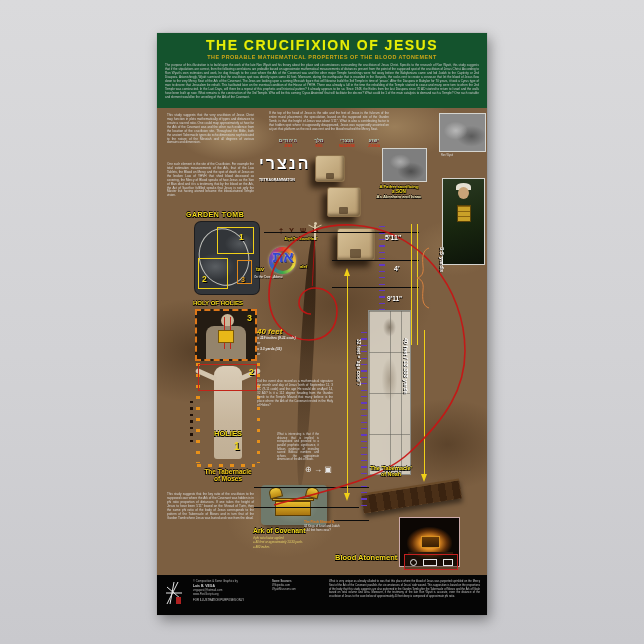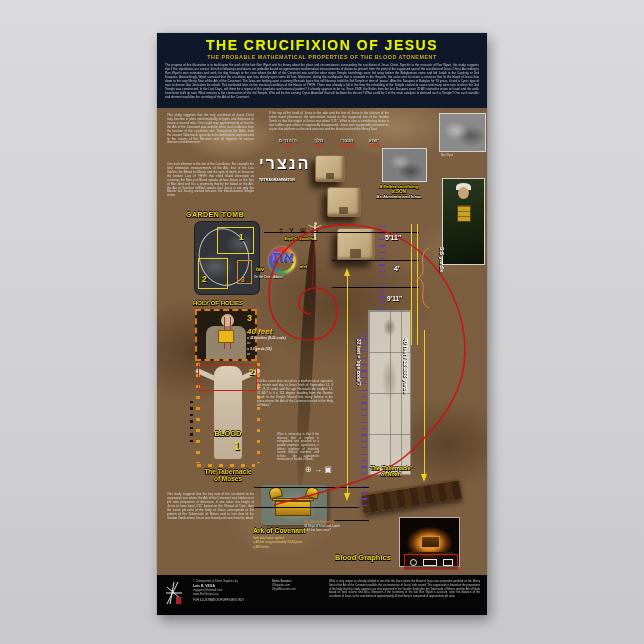--- a/index.html
+++ b/index.html
@@ -2,21 +2,21 @@
 <html><head>
 <meta charset="utf-8">
 <style>
   *{box-sizing:border-box;margin:0;padding:0}
   html,body{width:644px;height:644px;overflow:hidden}
   body{background:linear-gradient(180deg,#dadadc 0%,#d2d2d5 55%,#c9c9cd 100%);font-family:"Liberation Sans",sans-serif}
   #stage{position:relative;width:644px;height:644px}
   #poster{position:absolute;left:157px;top:33px;width:330px;height:582px;background:#060606;box-shadow:3px 5px 12px rgba(0,0,0,.38),0 0 1px #999}
   .abs{position:absolute}
   
-  #hdr{position:absolute;left:0;top:0;width:330px;height:75px;background:#0f172a;z-index:5}
+  #hdr{position:absolute;left:0;top:0;width:330px;height:75px;background:#14532d;z-index:5}
   #title{margin-top:4px;text-align:center;font-size:14px;font-weight:bold;letter-spacing:1.5px;color:#e4ee08;text-shadow:0 0 1px #7a8400}
   #subtitle{margin-top:1px;text-align:center;font-size:5.4px;font-weight:bold;letter-spacing:.5px;color:#cfa816}
   #intro{margin:2.5px 8px 0;font-size:3.05px;line-height:1.32;color:#c9c9c9;text-align:justify}
   
   #main{position:absolute;left:0;top:75px;width:330px;height:467px;overflow:hidden;
     background:
       radial-gradient(70px 35px at 22% 6%, rgba(222,196,148,.40), transparent 70%),
       radial-gradient(90px 45px at 72% 4%, rgba(214,186,136,.34), transparent 70%),
       radial-gradient(110px 75px at 12% 52%, rgba(38,22,8,.42), transparent 70%),
       radial-gradient(130px 85px at 55% 42%, rgba(52,32,14,.38), transparent 72%),
@@ -142,21 +142,21 @@
       <div id="bodyFig">
         <div class="rail" style="left:-1px"></div>
         <div class="rail" style="right:-1px"></div>
         <div id="railB"></div>
         <div id="dots"></div>
         <div id="corpus"></div>
         <div class="arm" style="left:-2px;transform:rotate(24deg)"></div>
         <div class="arm" style="right:-2px;transform:rotate(-24deg)"></div>
         <div id="redbox2"></div>
         <div class="abs num" style="right:5px;top:3px;font-size:9.5px">2</div>
-        <div class="abs yl" style="left:0;top:66px;width:100%;text-align:center;font-size:7.5px">BLOOD</div>
+        <div class="abs yl" style="left:0;top:66px;width:100%;text-align:center;font-size:7.5px">HOLIES</div>
         <div class="abs num" style="left:37px;top:78px;font-size:10px">1</div>
       </div>
 
       <div class="abs" style="left:34px;top:360px;width:74px;text-align:center;z-index:30">
         <div class="yl" style="font-size:6.5px;color:#f0c81c">The Tabernacle</div>
         <div class="yl" style="font-size:6.5px;color:#f0c81c">of Moses</div>
       </div>
 
       <p class="abs j f3" style="left:10px;top:385px;width:87px">This study suggests that the key ratio of the crucifixion to the supposed cave where the Ark of the Covenant was hidden is in phi ratio proportion of distances. If one takes the height of Jesus to have been 5'11" based on the Shroud of Turin, then the same phi ratio of the body of Jesus corresponds to the pattern of the Tabernacle of Moses and in turn that of the Garden Tomb where Jesus was buried and rose from the dead.</p>
 
@@ -231,21 +231,21 @@
 
       <div class="abs wm" style="left:228px;top:126px;font-size:7px;z-index:30">5'11"</div>
       <div class="abs wm" style="left:237px;top:157px;font-size:7px;z-index:30">4'</div>
       <div class="abs wm" style="left:230px;top:187px;font-size:6.5px;z-index:30">9'11"</div>
       <div class="rot wm" style="left:288px;top:139px;font-size:5.8px;z-index:30">3.3 yards</div>
 
       <div id="grid"></div>
       <div class="rot wm" style="left:204px;top:231px;font-size:4.8px;z-index:30">32 feet = 'age code'?</div>
       <div class="rot wm" style="left:252px;top:230px;font-size:5.6px;z-index:30">40 feet / 13.333 yards</div>
 
-      <div class="abs" style="left:90px;top:219px;width:78px;z-index:30">
+      <div class="abs" style="left:100px;top:219px;width:78px;z-index:30">
         <div style="font-size:8px;font-weight:bold;font-style:italic;color:#f0c81c;text-shadow:.7px .7px 0 #000">40 feet</div>
         <div style="font-size:3.4px;font-style:italic;color:#e9e9e9;line-height:1.6;font-weight:bold">= 119 inches (9-11 code)</div>
         <div style="font-size:3.4px;font-style:italic;color:#e9e9e9;line-height:1.6">or</div>
         <div style="font-size:3.4px;font-style:italic;color:#e9e9e9;line-height:1.6;font-weight:bold">= 3.3 yards (33)</div>
         <div style="font-size:3.4px;font-style:italic;color:#e9e9e9;line-height:1.6">or</div>
       </div>
 
       <p class="abs j f3" style="left:100px;top:272px;width:76px;z-index:30">Did the event also record as a mathematical signature the month and day of Jesus' birth of September 11, 3 BC (9-11 code) and the age He would die on April 14, 32 AD? Is it a 112 degree heading from the Garden Tomb to the Temple Mound that many believe is the place where the Ark of the Covenant rested in the Holy of Holies?</p>
       <p class="abs j f28" style="left:120px;top:325px;width:42px;z-index:30">What is interesting is that if the distance that is implied is extrapolated and prorated to a parallel prophetic significance, it follows evidence of revealing sacred Biblical numbers and echoes the approximate dimension of the Ark of Noah.</p>
       <div class="abs" style="left:148px;top:357px;font-size:8px;color:#e9e9e9;z-index:30">⊕ → ▣</div>
@@ -262,21 +262,21 @@
         <div>= 40 feet or approximately 13.33 yards</div>
         <div>= 480 inches</div>
       </div>
 
       <div class="abs" style="left:147px;top:412px;width:60px;z-index:30">
         <div style="font-size:3.2px;font-weight:bold;color:#e07818">The Flesh Shroud is</div>
         <div style="font-size:2.8px;color:#e2e2e2">44 Kings of Israel and Judah</div>
         <div style="font-size:2.8px;color:#e2e2e2">—44 feet from cross?</div>
       </div>
 
-      <div class="abs yl" style="left:178px;top:445px;font-size:7.5px;z-index:30">Blood Graphics</div>
+      <div class="abs yl" style="left:178px;top:445px;font-size:7.5px;z-index:30">Blood Atonement</div>
 
       <div class="photo" style="left:282px;top:5px;width:47px;height:39px;background:radial-gradient(16px 12px at 35% 45%, #b8b8b8, transparent 75%),radial-gradient(20px 14px at 70% 60%, #5a5a5a, transparent 75%),#8a8a8a"></div>
       <div class="abs" style="left:284px;top:46px;font-size:2.6px;color:#d8d8d8;z-index:14">Ron Wyatt</div>
 
       <div class="photo" style="left:225px;top:40px;width:45px;height:34px;background:radial-gradient(14px 10px at 40% 40%, #ababab, transparent 75%),radial-gradient(18px 12px at 65% 70%, #4e4e4e, transparent 75%),#7e7e7e"></div>
 
       <div class="abs" style="left:212px;top:76px;width:60px;text-align:center;z-index:30">
         <div class="yl" style="font-size:4.2px">A Father sacrificing</div>
         <div class="yl" style="font-size:4.6px">a SON</div>
         <div class="yl" style="font-size:4.2px;color:#f5ecc0">As Abraham and Isaac</div>

